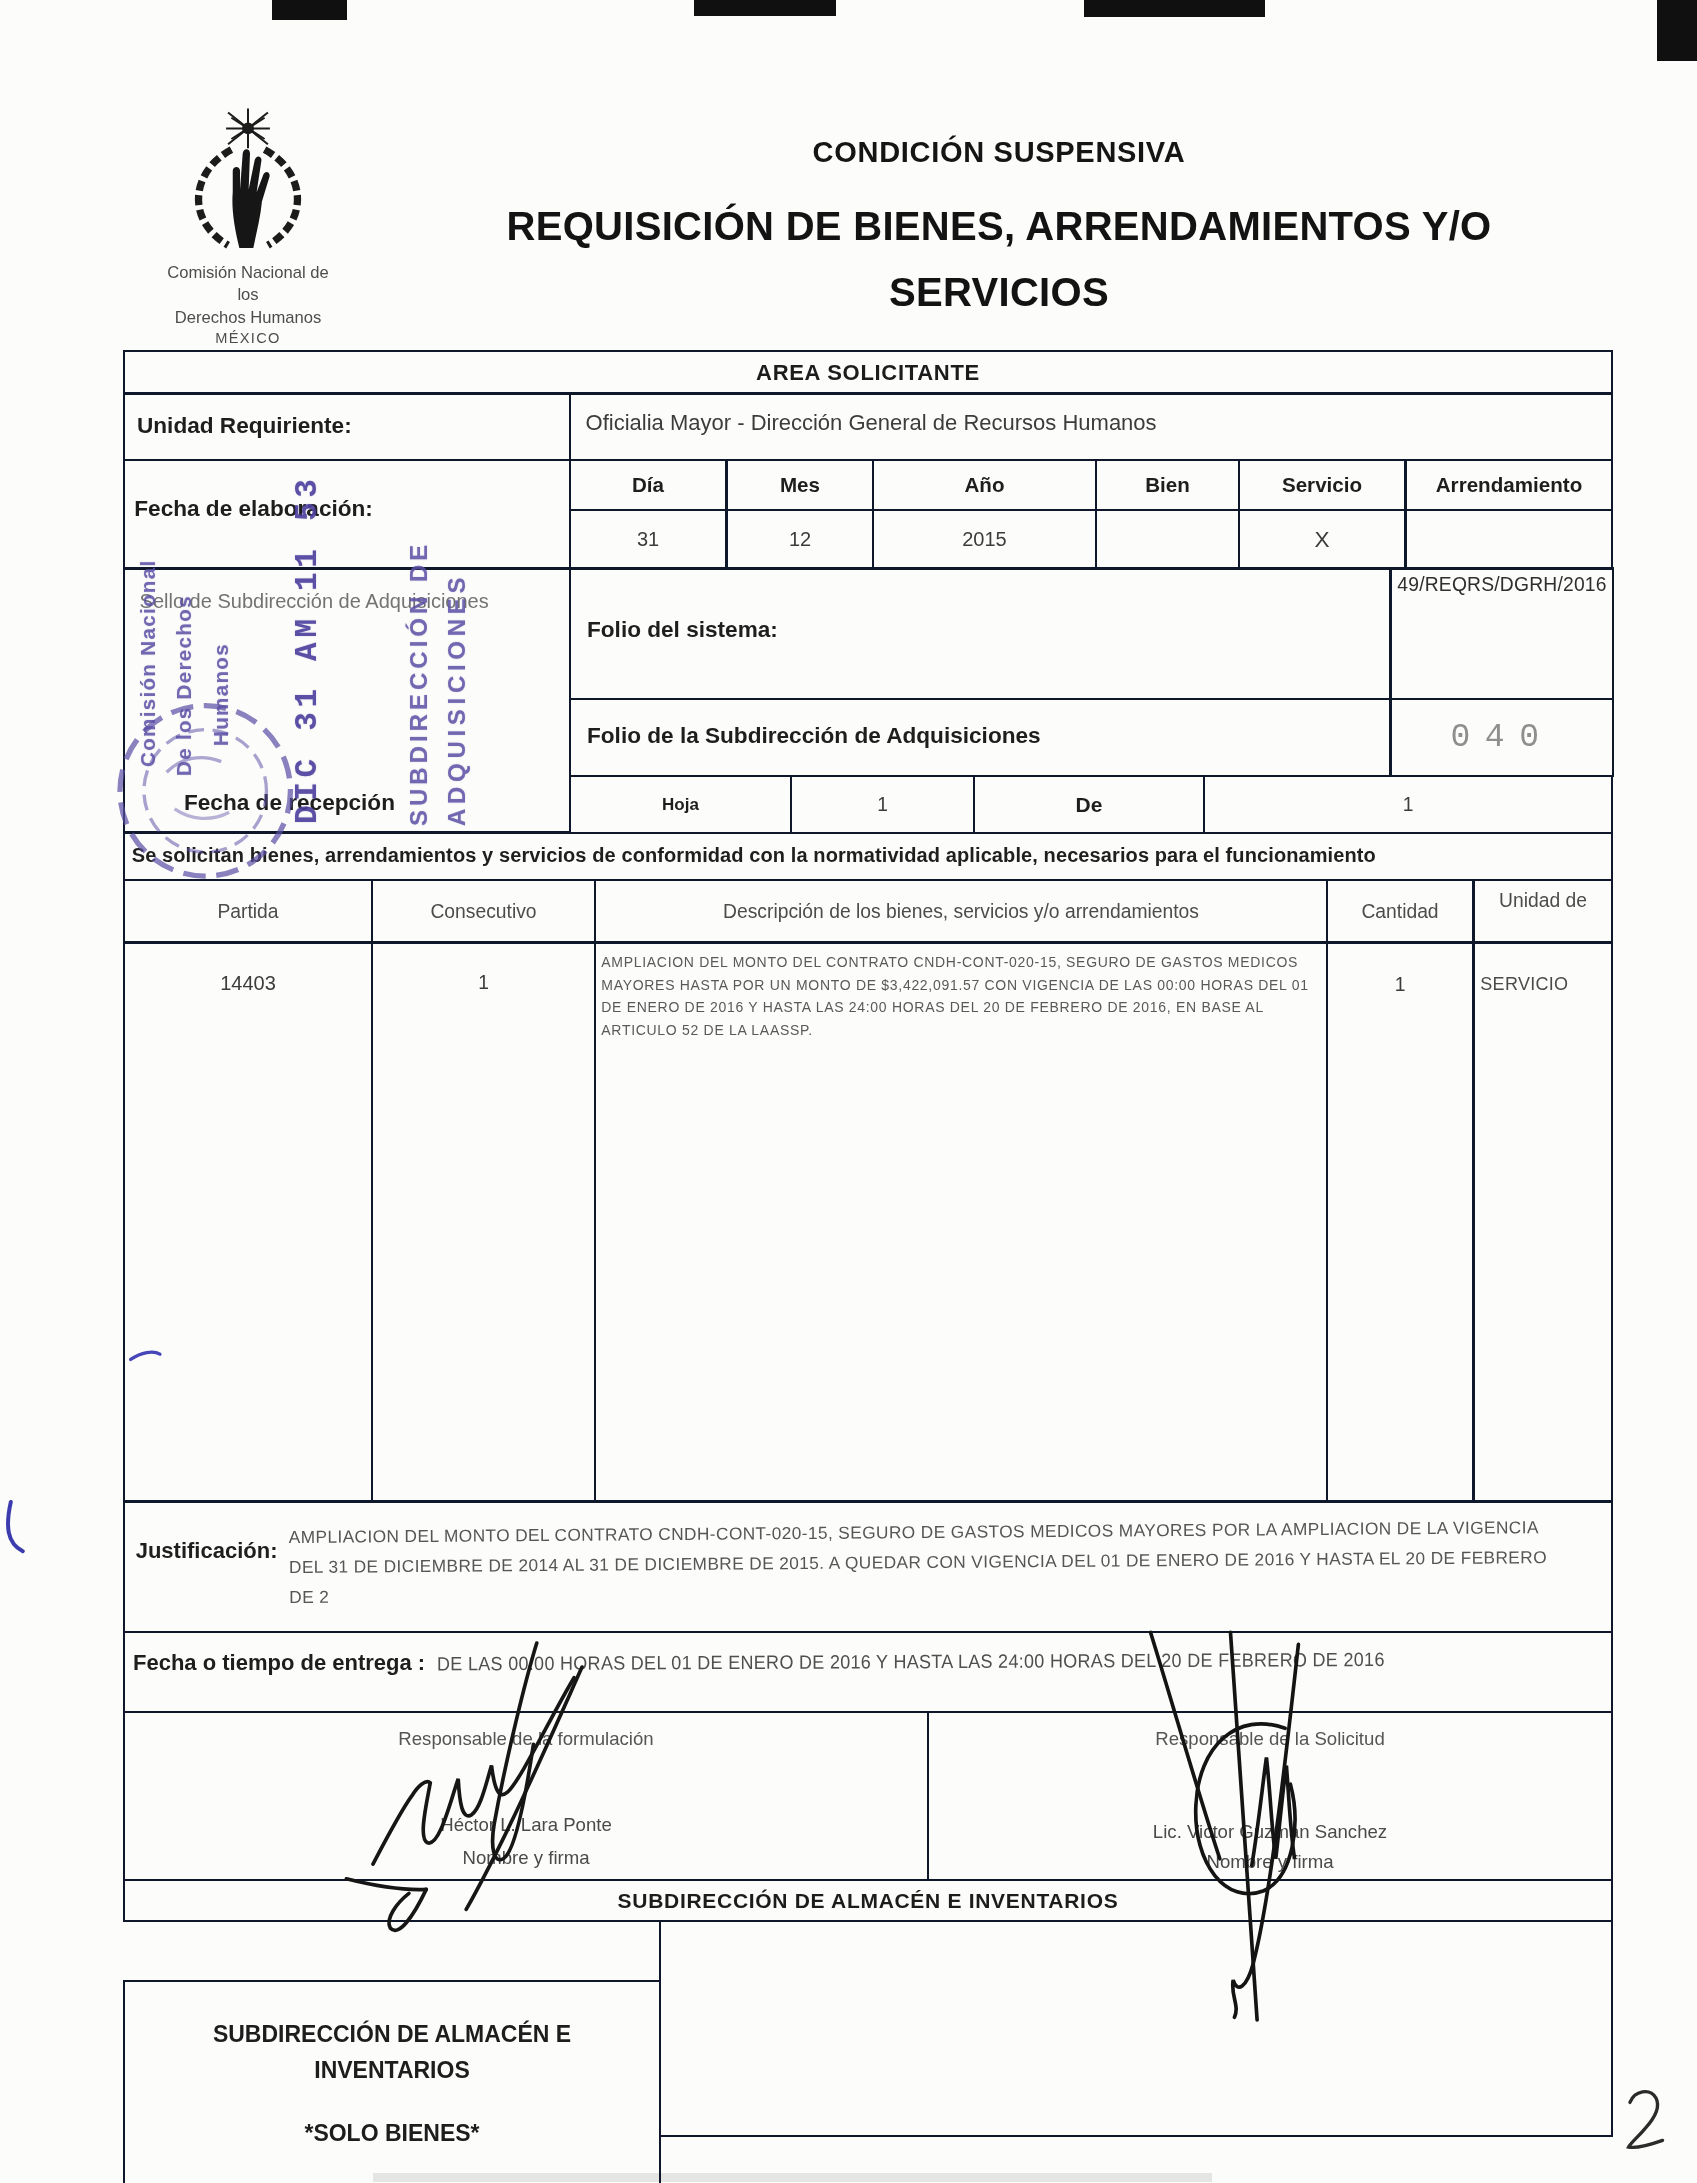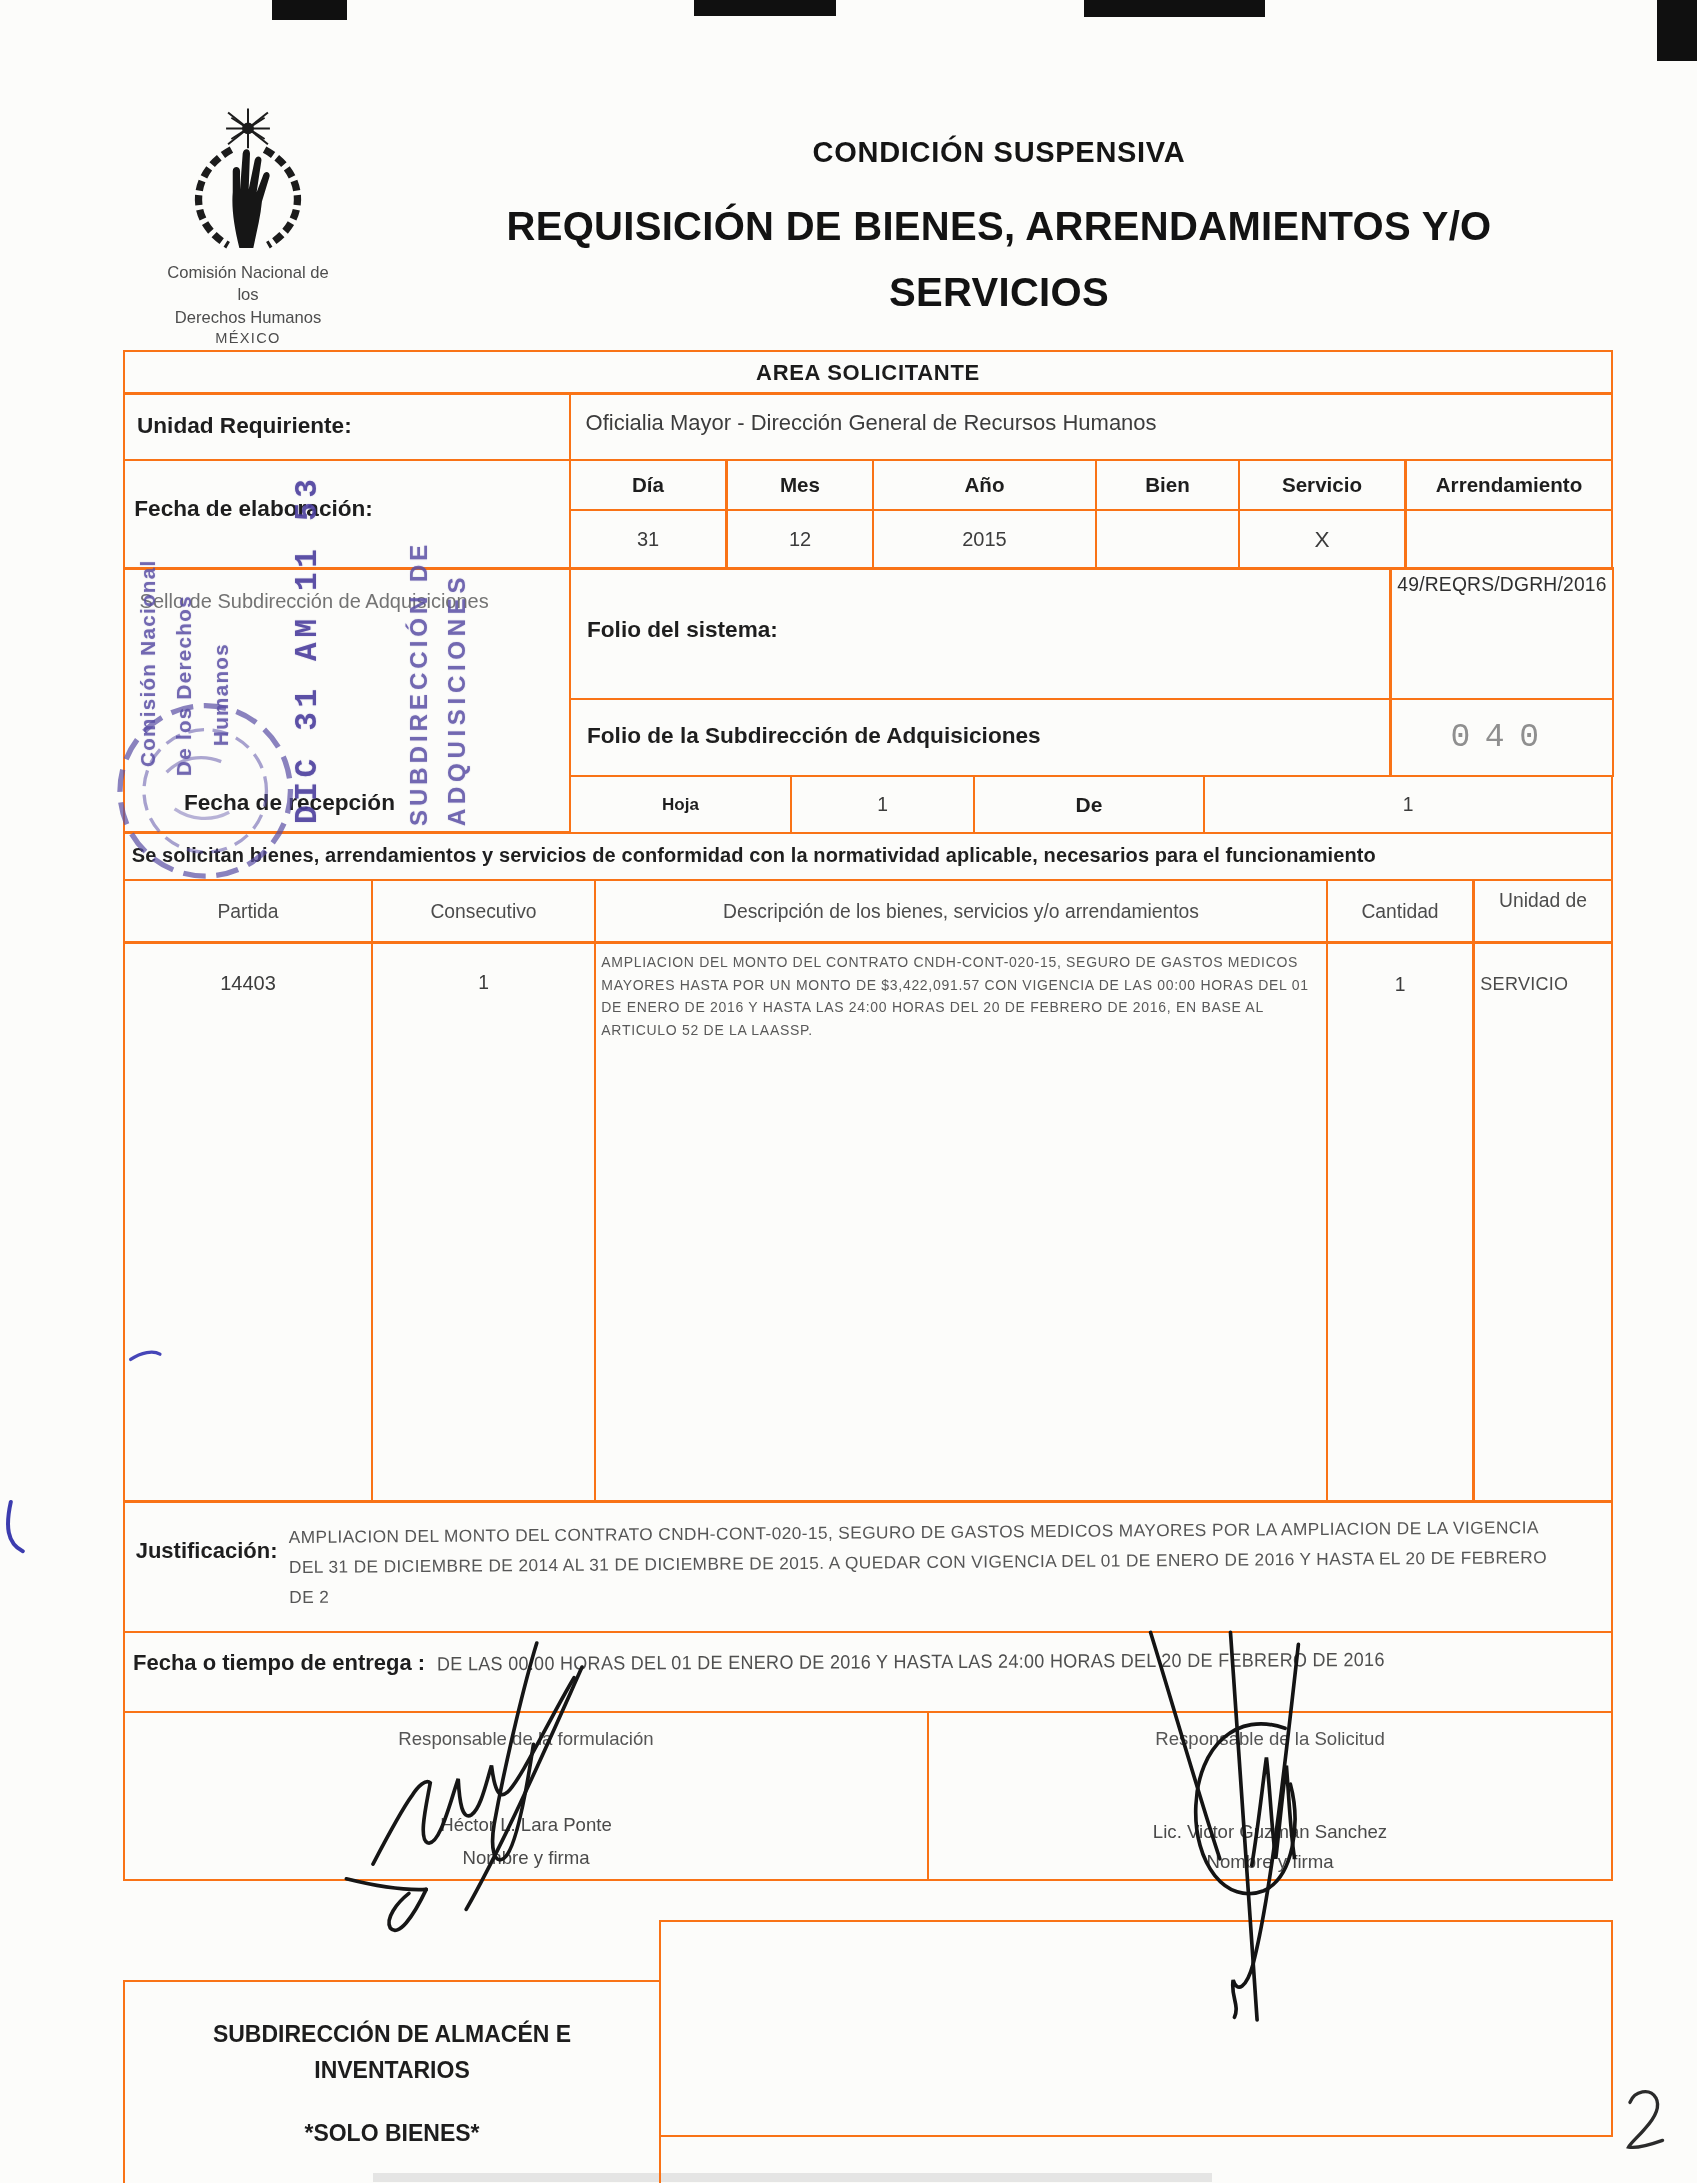--- a/index.html
+++ b/index.html
@@ -7,21 +7,21 @@
     position:relative;
     width:1698px;height:2183px;
     background:#fcfcfa;
     font-family:"Liberation Sans", sans-serif;
     color:#222;
     overflow:hidden;
   }
   .cell{
     position:absolute;
     box-sizing:border-box;
-    border:2px solid #f97316;
+    border:2px solid #0f172a;
     background:transparent;
   }
   .center{display:flex;align-items:center;justify-content:center;text-align:center;}
   
   .cond-title{position:absolute;left:360px;top:136px;width:1278px;text-align:center;
     font-size:29px;font-weight:bold;color:#151515;letter-spacing:0.7px;}
   .main-title{position:absolute;left:360px;top:193px;width:1278px;text-align:center;
     font-size:40px;font-weight:bold;color:#131313;line-height:1.65;letter-spacing:0.3px;}
   .logo-wrap{position:absolute;left:165px;top:107px;width:166px;text-align:center;}
   .logo-text{font-size:16.6px;color:#4d4d4d;line-height:1.35;}
@@ -181,20 +181,21 @@
     <div class="sig-title" style="text-align:center;padding-top:14.6px;">Responsable de la formulación</div>
     <div class="sig-name" style="position:absolute;left:0;top:101px;width:100%;text-align:center;">Héctor L. Lara Ponte</div>
     <div class="sig-name" style="position:absolute;left:0;top:134px;width:100%;text-align:center;">Nombre y firma</div>
   </div>
   <div class="cell" style="left:927px;top:1711px;width:686px;height:170px;">
     <div class="sig-title" style="text-align:center;padding-top:14.6px;">Responsable de la Solicitud</div>
     <div class="sig-name" style="position:absolute;left:0;top:108px;width:100%;text-align:center;">Lic. Victor Guzman Sanchez</div>
     <div class="sig-name" style="position:absolute;left:0;top:138px;width:100%;text-align:center;">Nombre y firma</div>
   </div>
 
+  <div class="cell center band-label" style="left:123px;top:1879px;width:1490px;height:43px;font-size:21px;">SUBDIRECCIÓN DE ALMACÉN E INVENTARIOS</div>
 
   <div class="cell" style="left:123px;top:1980px;width:538px;height:217px;">
     <div style="text-align:center;padding-top:35px;font-size:23px;font-weight:bold;color:#1d1d1d;line-height:1.55;">
       <div>SUBDIRECCIÓN DE ALMACÉN E</div>
       <div>INVENTARIOS</div>
       <div style="margin-top:28px;">*SOLO BIENES*</div>
     </div>
   </div>
   <div class="cell" style="left:659px;top:1920px;width:954px;height:217px;"></div>
 

